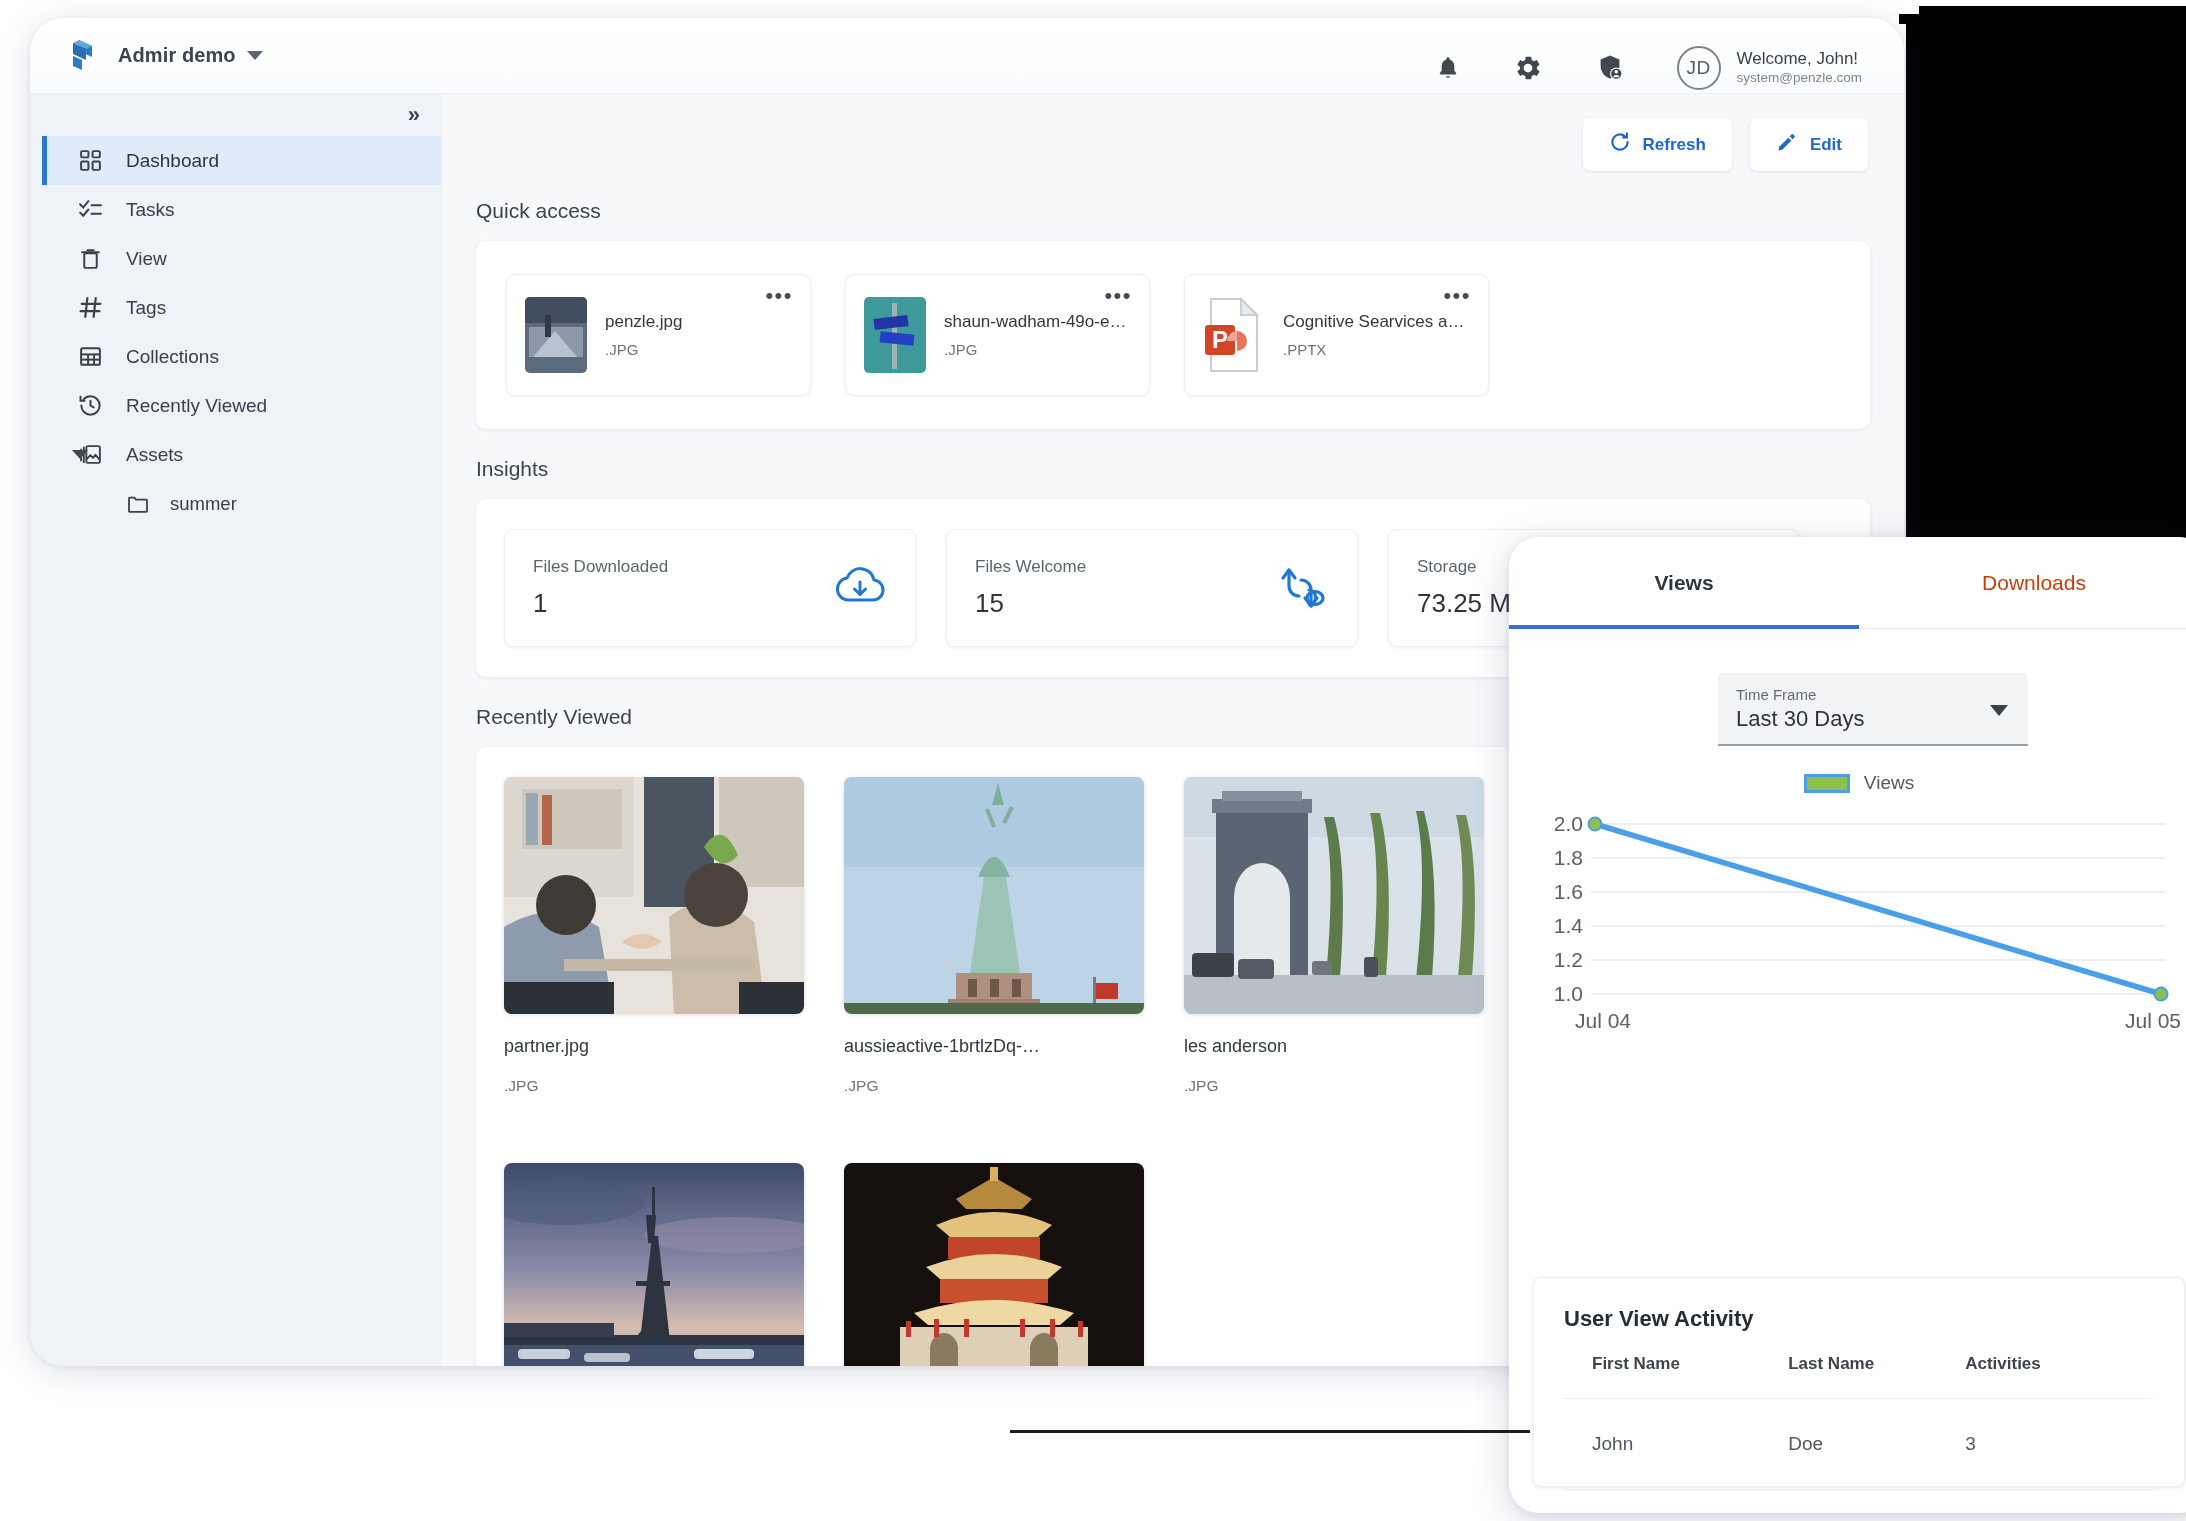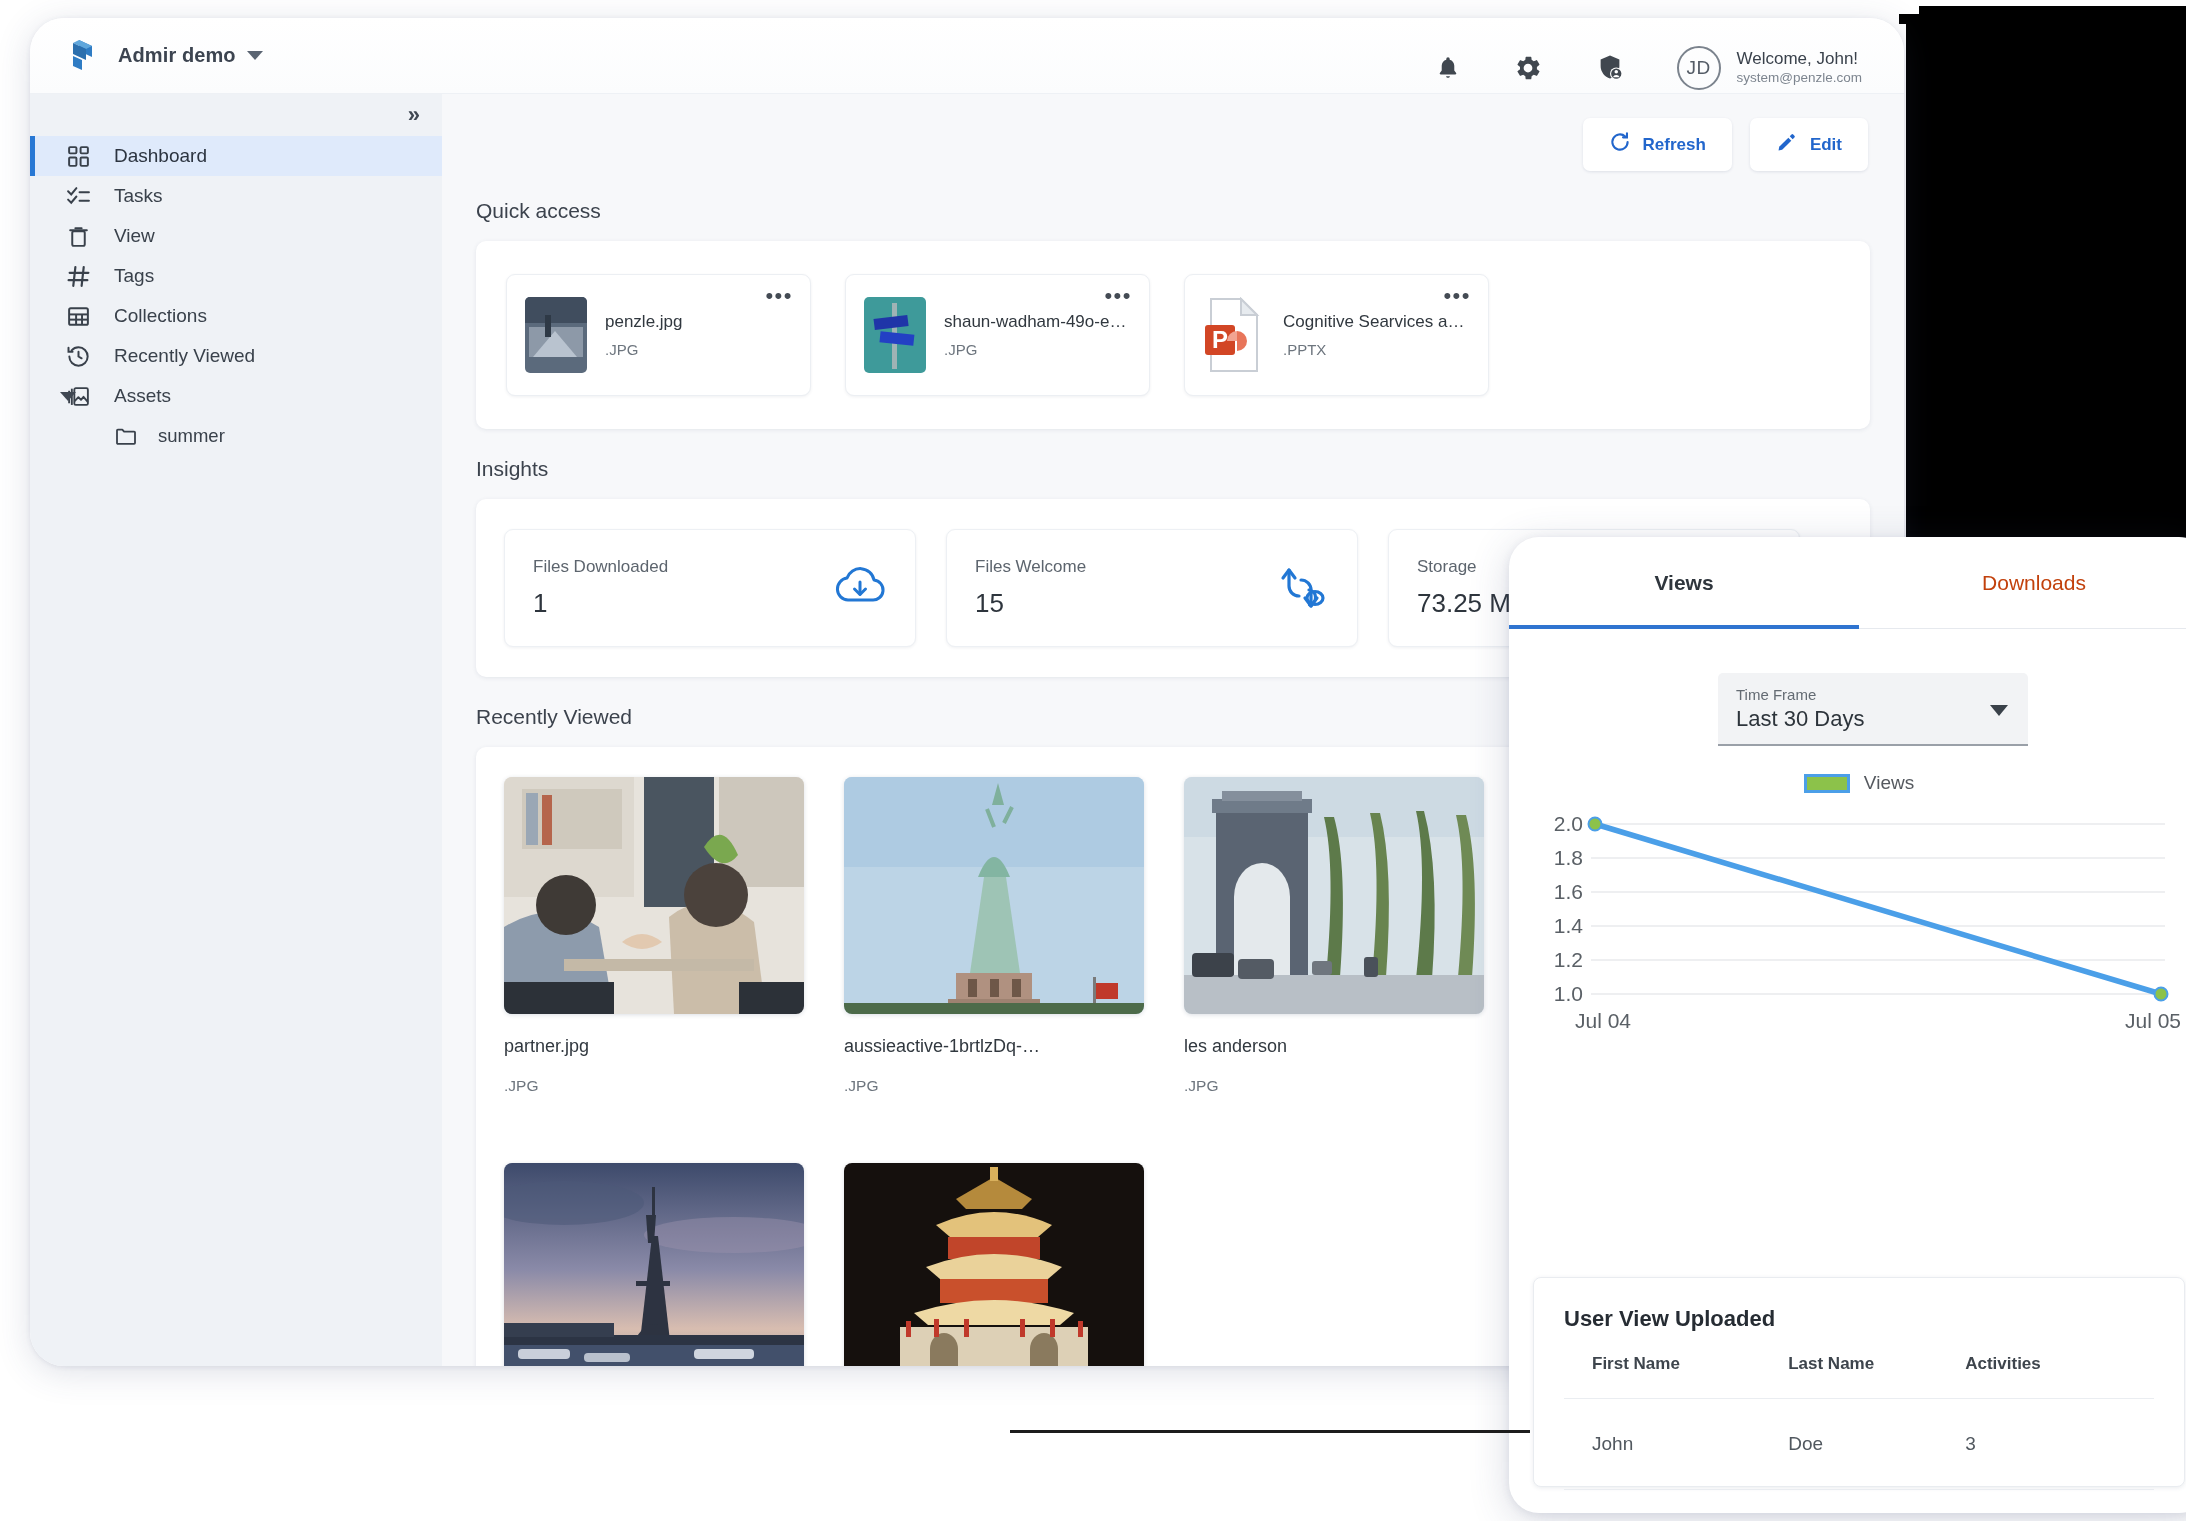--- a/index.html
+++ b/index.html
@@ -52,22 +52,22 @@
 
   
   .sidebar {
     position:absolute; left:0; top:76px; width:412px; bottom:0;
     background:#eff2f6;
   }
   .collapse-row { height:42px; display:flex; align-items:center; justify-content:flex-end; padding-right:22px; }
   .collapse-btn { font-size:22px; color:#3f4752; font-weight:700; cursor:pointer; line-height:1; }
   .nav-item {
     display:flex; align-items:center; gap:22px;
-    height:40px; padding-left:34px; color:#39414b; font-size:19px;
-    cursor:pointer; position:relative;
+    height:49px; padding-left:34px; color:#39414b; font-size:19px;
+    cursor:pointer; position:relative;margin-left:12px;
   }
   .nav-item.active { background:#dfeafb; color:#2c3440; }
   .nav-item.active::before {
     content:''; position:absolute; left:0; top:0; bottom:0; width:5px; background:#2878d4;
   }
   .nav-icon { width:28px; height:28px; display:flex; align-items:center; justify-content:center; color:#39414b; }
   .nav-item.child { padding-left:82px; gap:18px; font-size:18.5px; }
   .tree-caret { position:absolute; left:30px; width:0;height:0;
     border-left:8px solid transparent;border-right:8px solid transparent;border-top:9px solid #3f4752; }
 
@@ -658,21 +658,21 @@
         <circle id="pt1" cx="628" cy="188" r="6.5" fill="#8cc24a" stroke="#4b9fe8" stroke-width="2"></circle>
 
         <g font-family="Liberation Sans" font-size="21" fill="#5a6066">
           <text id="xt0" x="42" y="222" text-anchor="start">Jul 04</text>
           <text id="xt1" x="648" y="222" text-anchor="end">Jul 05</text>
         </g>
       </svg>
     </div>
 
     <div class="uva">
-      <div class="uva-title">User View Uploaded</div>
+      <div class="uva-title">User View Activity</div>
       <table class="uva-table">
         <thead>
           <tr>
             <th>First Name</th>
             <th>Last Name</th>
             <th>Activities</th>
           </tr>
         </thead>
         <tbody>
           <tr>

